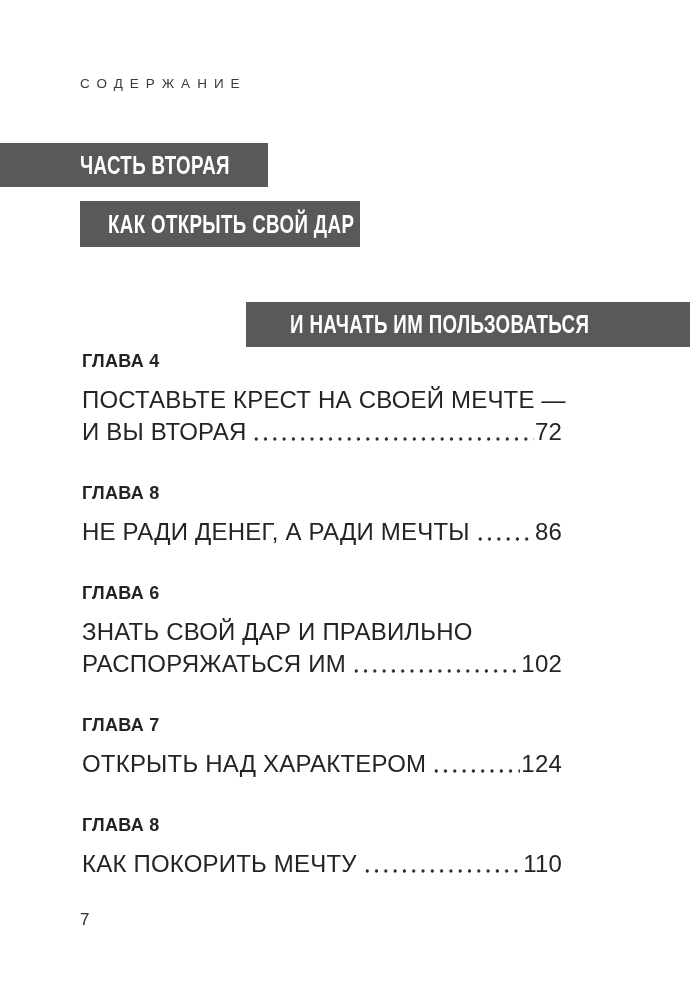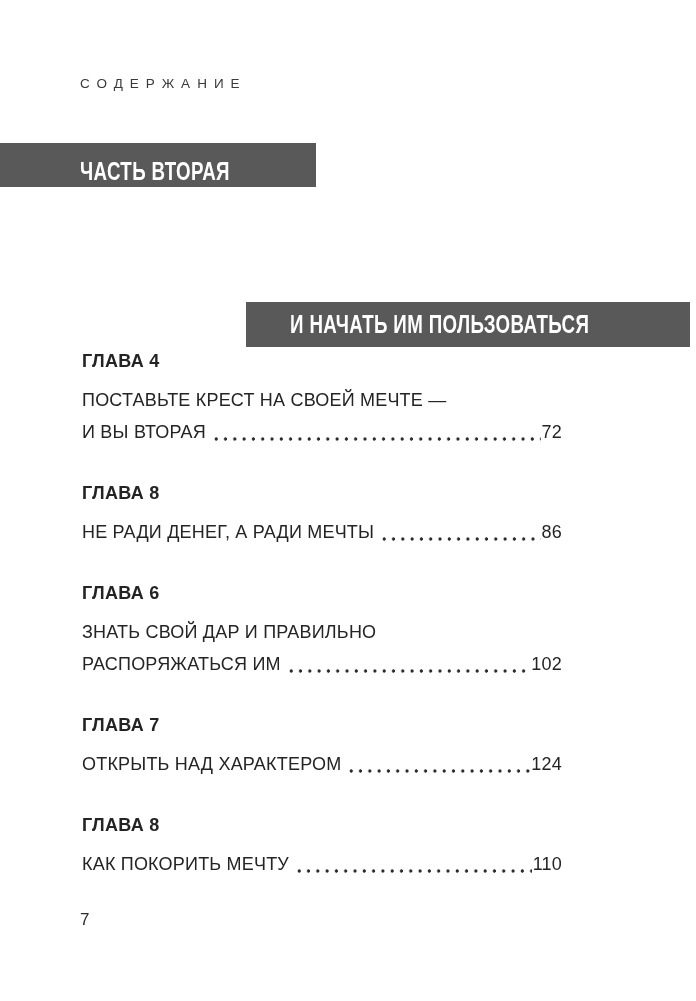--- a/index.html
+++ b/index.html
@@ -39,21 +39,21 @@
   .banner-text {
     display: inline-block;
     color: #ffffff;
     font-weight: 700;
     font-size: 26px;
     letter-spacing: 0.5px;
     white-space: nowrap;
     transform: scaleX(0.72);
     transform-origin: 0 50%;
   }
-  .banner-1 { left: 0;   top: 143px; width: 316px; height: 44px; align-items: flex-end; }
+  .banner-1 { left: 0;   top: 143px; width: 268px; height: 44px; }
   .banner-1 .banner-text { margin-left: 80px; }
   .banner-2 { left: 80px;  top: 201px; width: 280px; height: 46px; }
   .banner-2 .banner-text { margin-left: 28px; }
   .banner-3 { left: 246px; top: 258px; width: 444px; height: 45px; margin-top: 44px; }
   .banner-3 .banner-text { margin-left: 44px; }
 
   
   .toc {
     position: absolute;
     left: 82px;
@@ -62,21 +62,21 @@
   }
   .toc-entry { margin-bottom: 34px; }
   .chapter-heading {
     font-weight: 700;
     font-size: 18px;
     line-height: 22px;
     letter-spacing: 0.3px;
     margin-bottom: 12px;
   }
   .title-line {
-    font-size: 18px;
+    font-size: 24px;
     line-height: 32px;
     letter-spacing: 0.2px;
     display: flex;
     align-items: flex-end;
   }
   .title-text { white-space: nowrap; }
   .leader {
     flex: 1 1 auto;
     align-self: stretch;
     margin-left: 8px;
@@ -101,20 +101,23 @@
 <body>
 
 <div class="sheet" style="background: rgb(255, 255, 255); color: rgb(36, 36, 36);">
 
   <div class="running-head">СОДЕРЖАНИЕ</div>
 
   <div class="banner banner-1" style="background: rgb(89, 89, 90);">
     <span class="banner-text" style="color: rgb(255, 255, 255);">ЧАСТЬ ВТОРАЯ</span>
   </div>
 
+  <div class="banner banner-2" style="background: rgb(89, 89, 90);">
+    <span class="banner-text" style="color: rgb(255, 255, 255);">КАК ОТКРЫТЬ СВОЙ ДАР</span>
+  </div>
 
   <div class="banner banner-3" style="background: rgb(89, 89, 90);">
     <span class="banner-text" style="color: rgb(255, 255, 255);">И НАЧАТЬ ИМ ПОЛЬЗОВАТЬСЯ</span>
   </div>
 
   <div class="toc">
     <div class="toc-entry">
       <div class="chapter-heading">ГЛАВА 4</div>
       <div>
           <div class="title-line">

